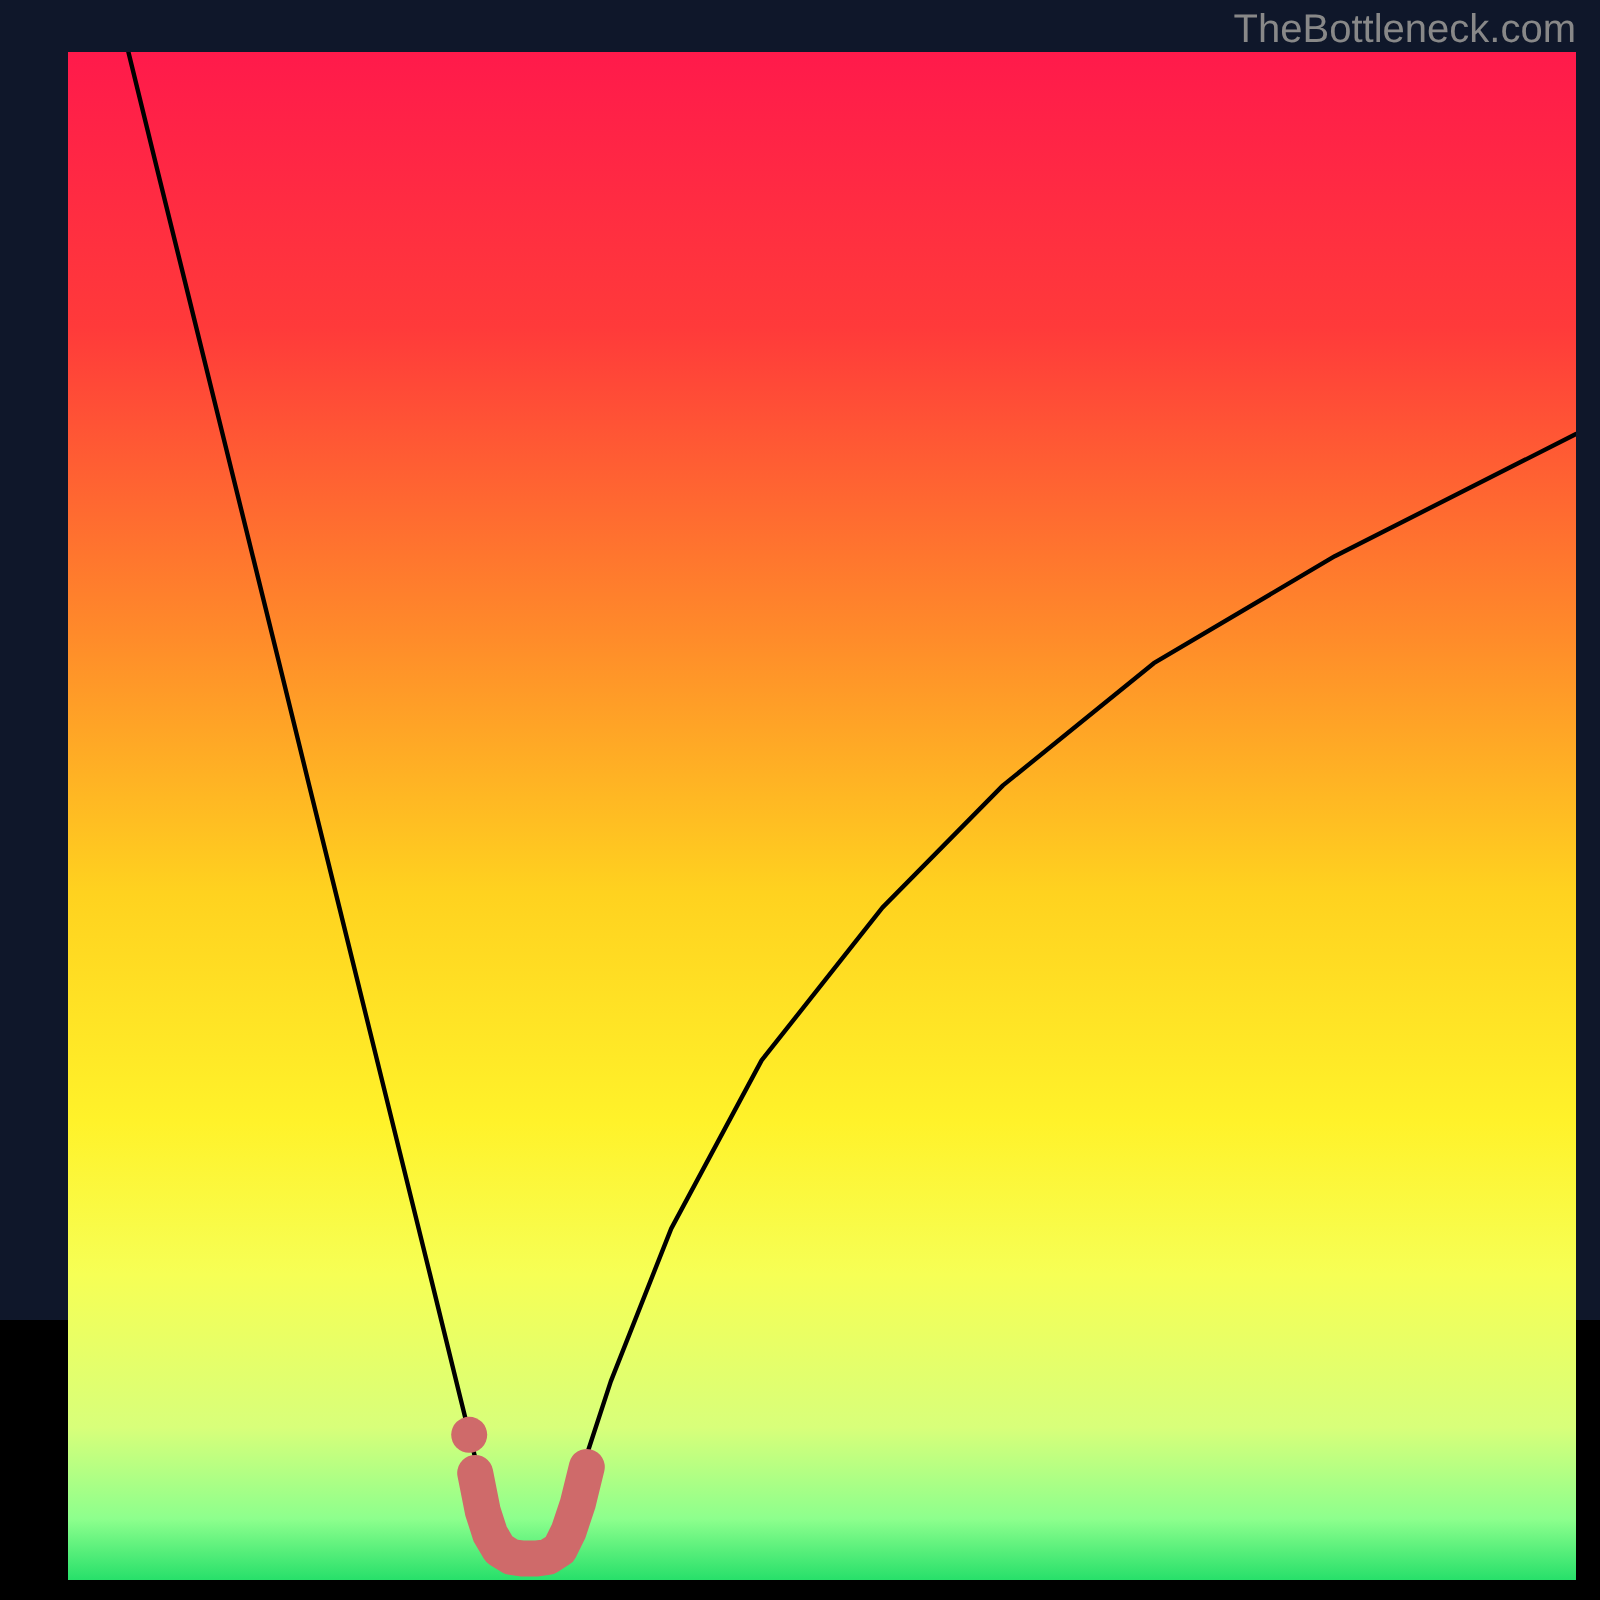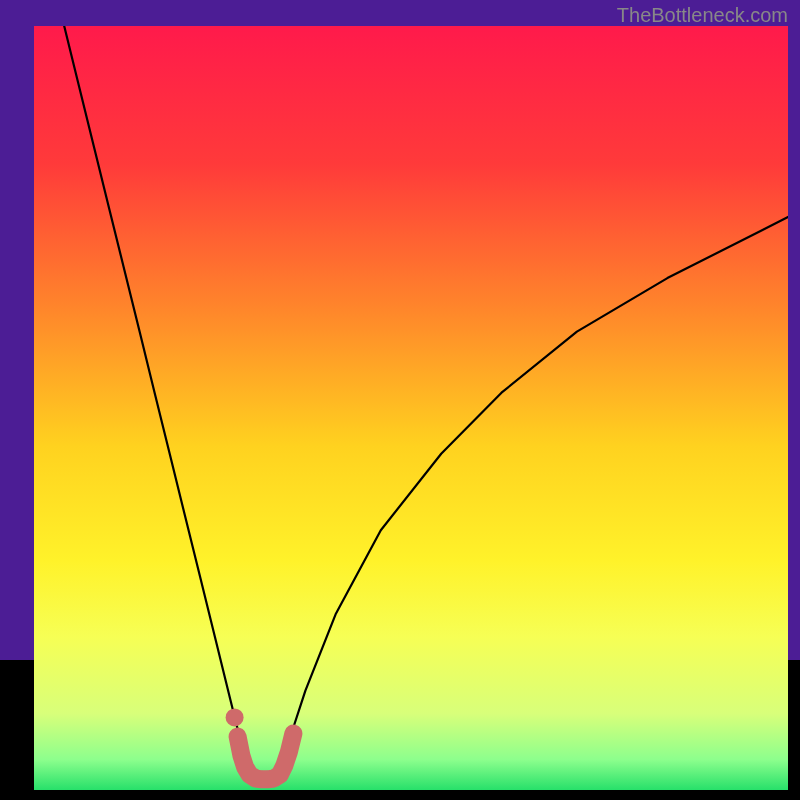--- a/index.html
+++ b/index.html
@@ -8,21 +8,21 @@
     width: 800px;
     height: 800px;
     background: #000;
     overflow: hidden;
     font-family: Arial, Helvetica, sans-serif;
   }
   .frame {
     position: absolute;
     left: 0; top: 0;
     width: 800px; height: 660px;
-    background: #4c1d95;
+    background: #0f172a;
     text-align: center;
   }
   .watermark {
     position: absolute;
     top: 4px;
     right: 12px;
     color: #888;
     font-size: 20px;
     font-weight: 500;
     z-index: 50;

